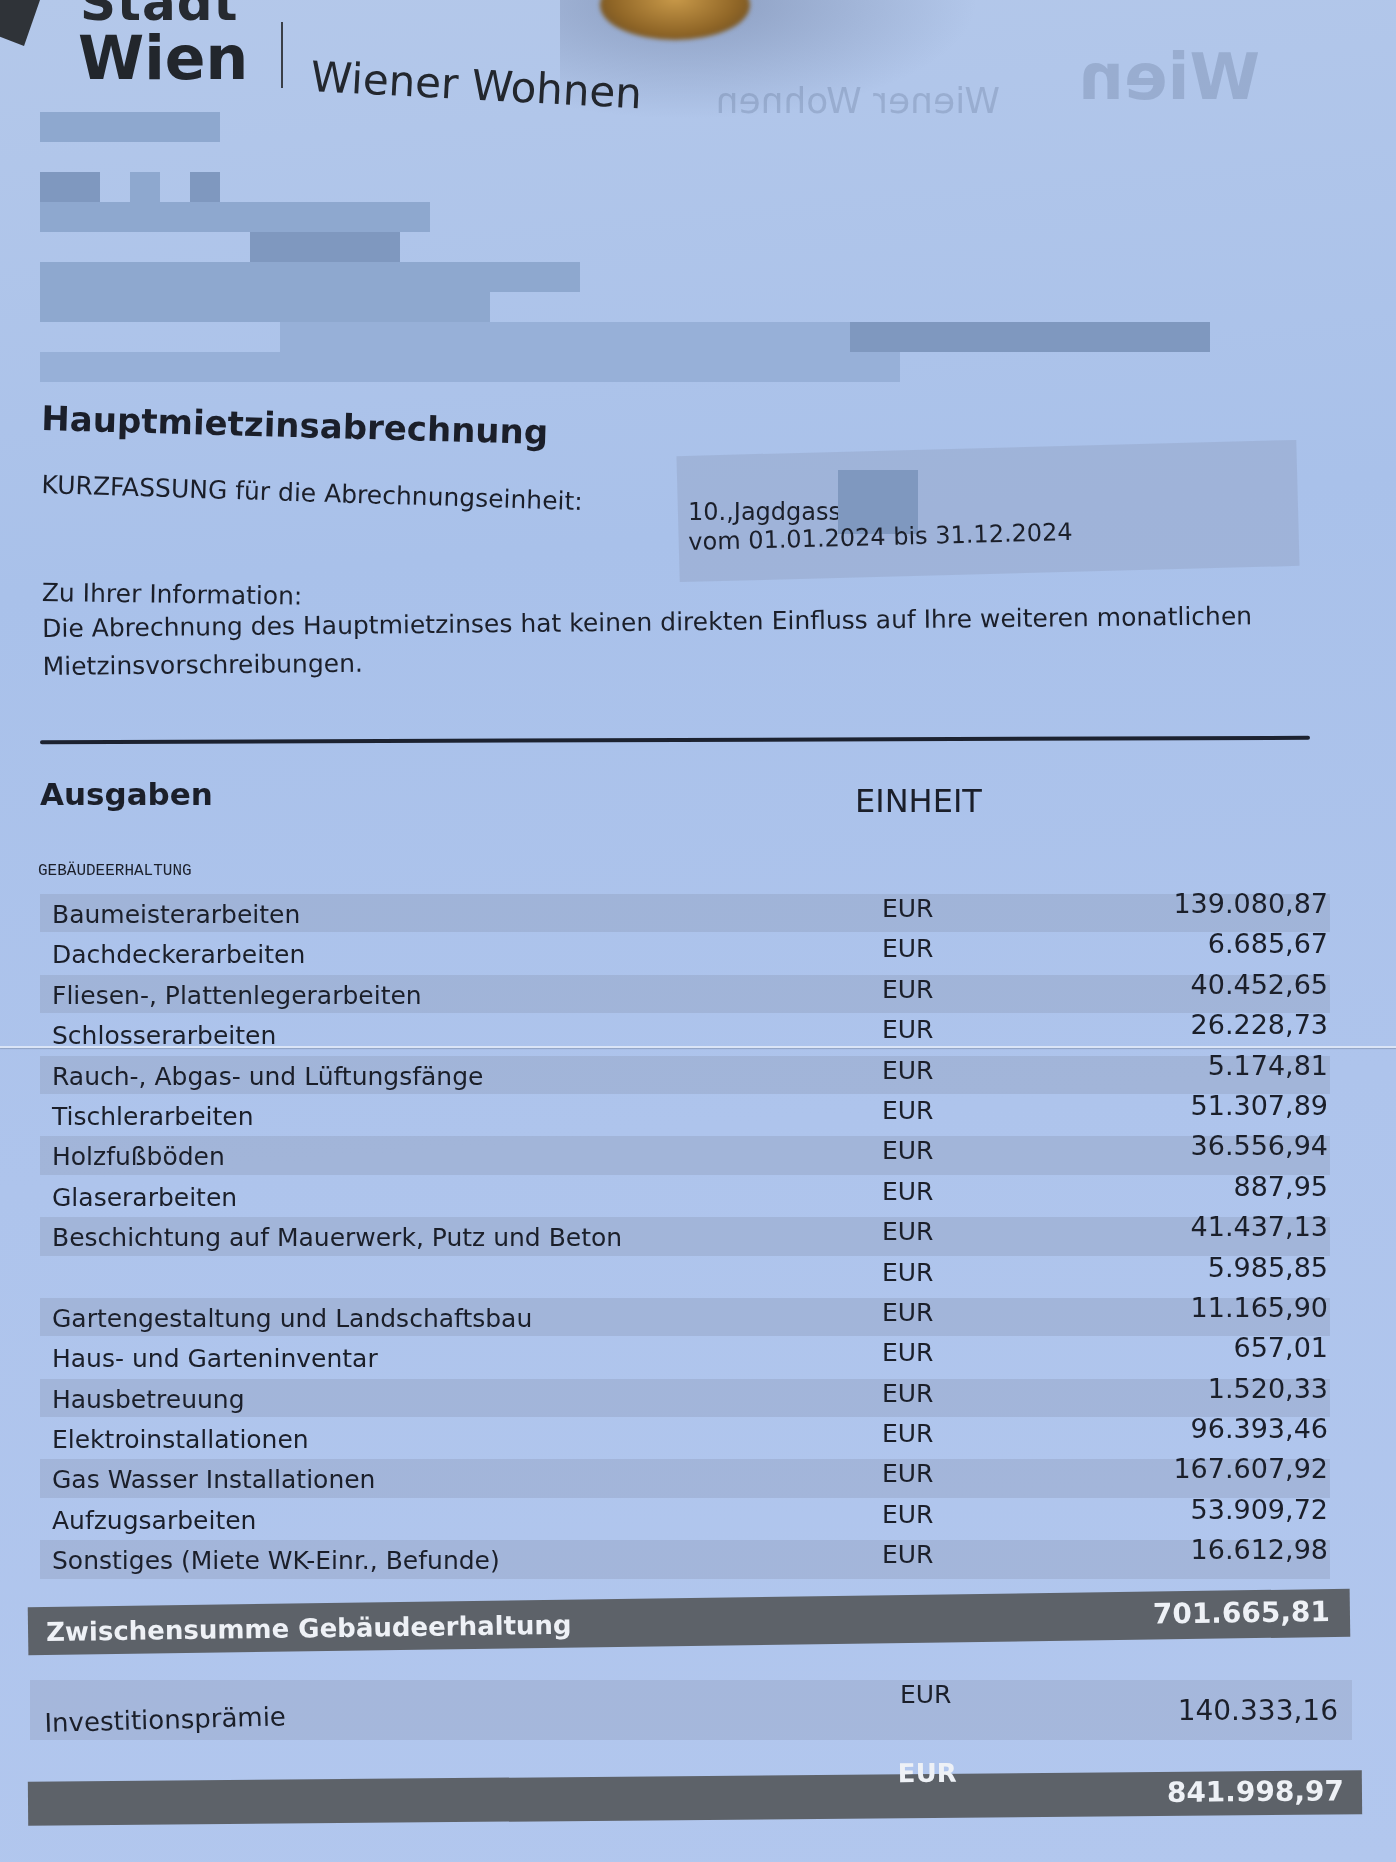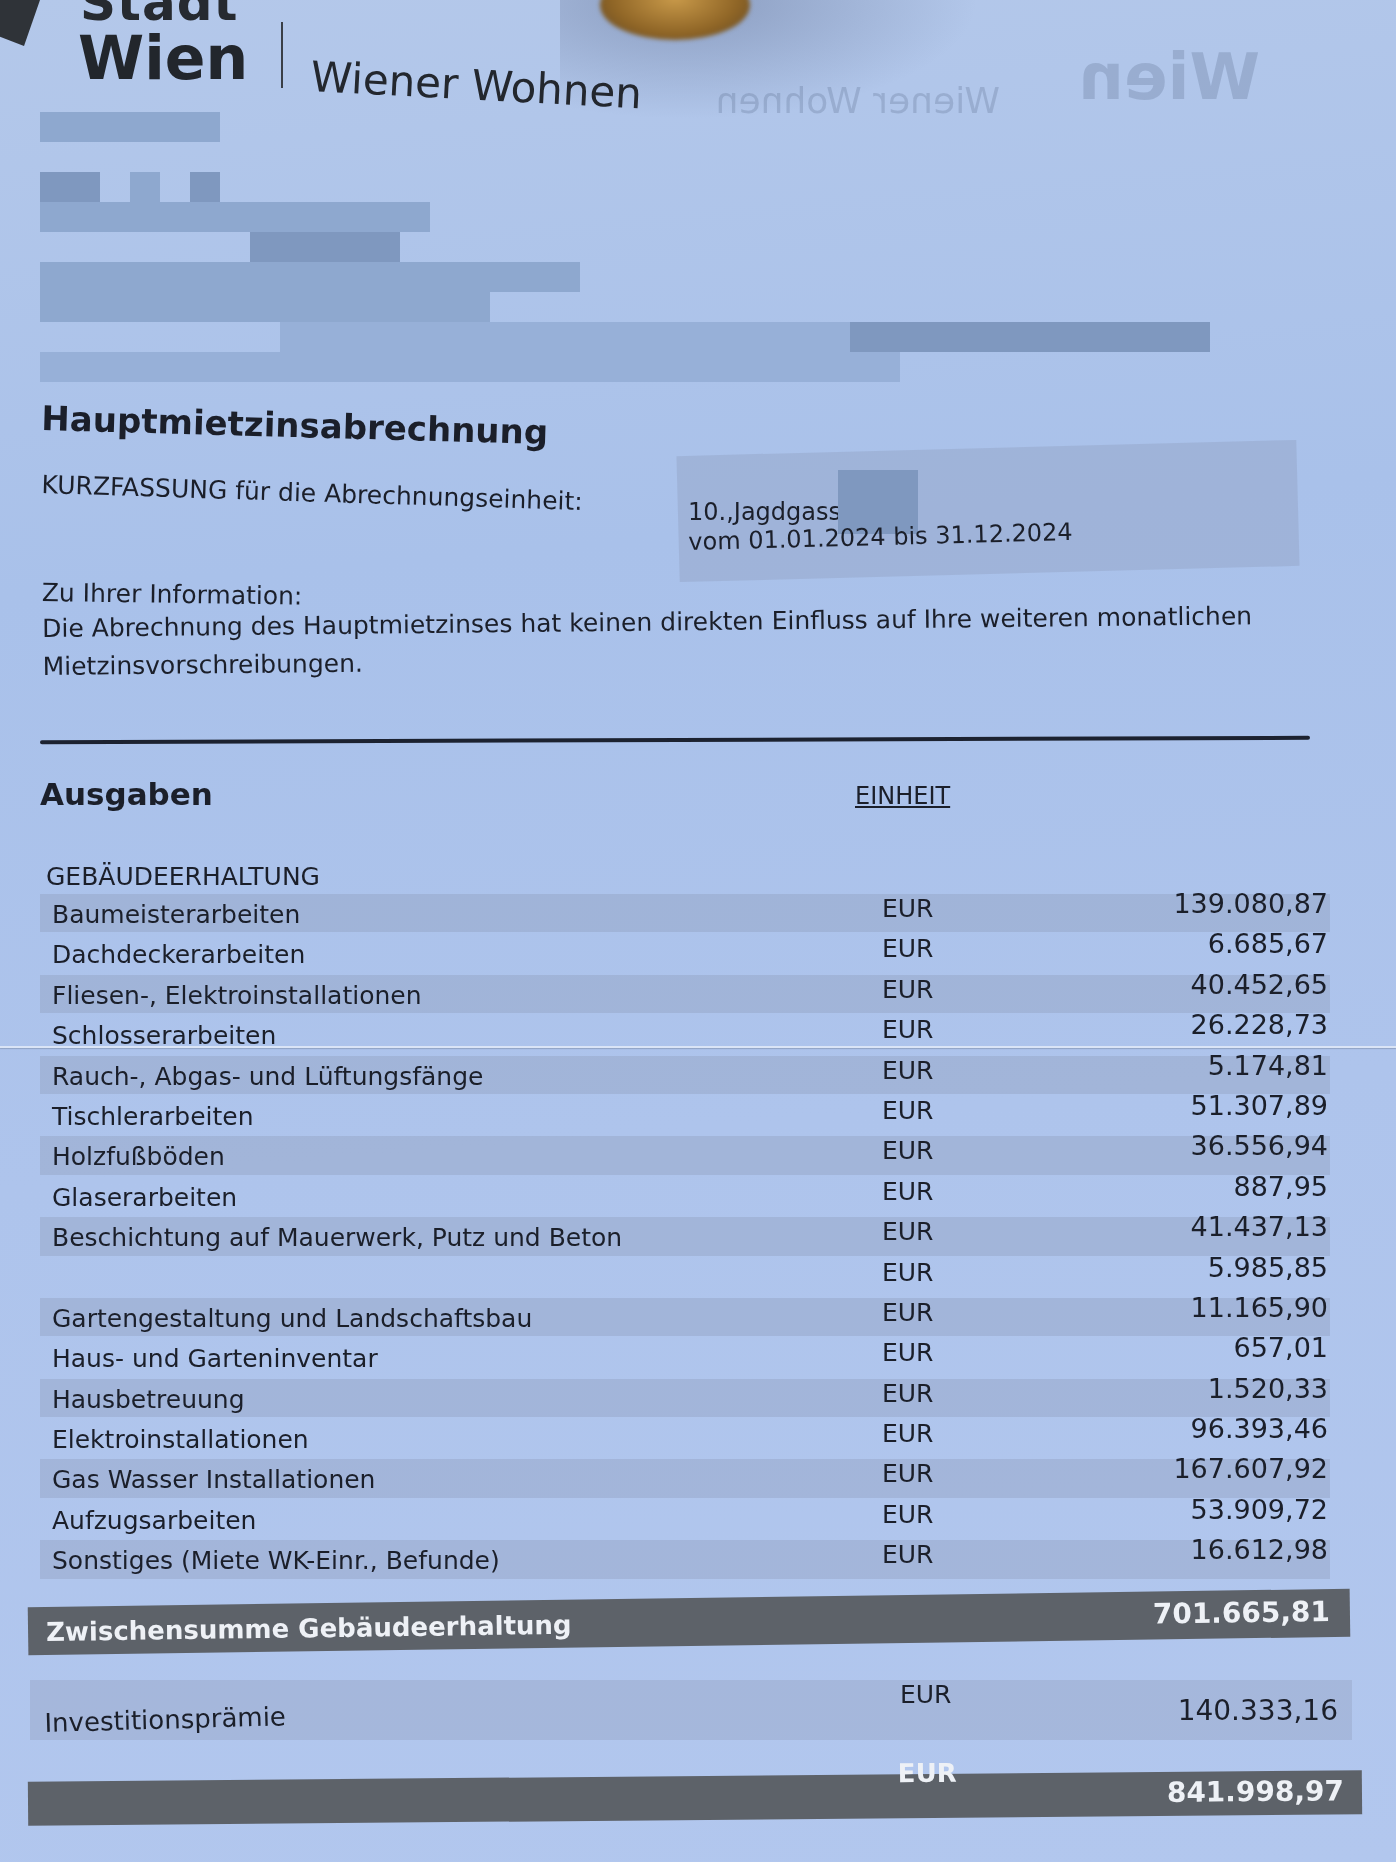--- a/index.html
+++ b/index.html
@@ -70,22 +70,22 @@
     }
     .info-text {
       position: absolute; left: 42px; top: 610px; width: 1240px; font-size: 25px; line-height: 38px;
       transform: rotate(-0.6deg); transform-origin: left top;
     }
     .divider-line {
       position: absolute; left: 40px; top: 738px; width: 1270px; height: 4px; background: #1c2230;
       border-radius: 2px; transform: rotate(-0.2deg);
     }
     .ausgaben { position: absolute; left: 40px; top: 776px; font-size: 31px; font-weight: bold; }
-    .einheit { position: absolute; left: 855px; top: 782px; font-size: 24px; text-decoration: underline; }
-    .section { position: absolute; left: 46px; top: 862px; font-size: 25px; }
+    .einheit { position: absolute; left: 855px; top: 782px; font-size: 32px; }
+    .section { position: absolute; left: 38px; top: 862px; font-size: 16px; font-family: Liberation Mono, monospace; }
 
     .rows { position: absolute; left: 40px; top: 892px; width: 1300px; }
     .row {
       position: relative; height: 40.4px; display: block;
     }
     .row.shade::before {
       content: ""; position: absolute; left: 0; right: 10px; top: 2px; bottom: 0;
       background: rgba(138,150,178,0.32);
     }
     .row .label { position: absolute; left: 12px; top: 8px; font-size: 25px; white-space: nowrap; }
@@ -174,21 +174,21 @@
         <span class="label">Baumeisterarbeiten</span>
         <span class="unit">EUR</span>
         <span class="amount">139.080,87</span>
       </div>
     <div class="row">
         <span class="label">Dachdeckerarbeiten</span>
         <span class="unit">EUR</span>
         <span class="amount">6.685,67</span>
       </div>
     <div class="row shade">
-        <span class="label">Fliesen-, Elektroinstallationen</span>
+        <span class="label">Fliesen-, Plattenlegerarbeiten</span>
         <span class="unit">EUR</span>
         <span class="amount">40.452,65</span>
       </div>
     <div class="row">
         <span class="label">Schlosserarbeiten</span>
         <span class="unit">EUR</span>
         <span class="amount">26.228,73</span>
       </div>
     <div class="row shade">
         <span class="label">Rauch-, Abgas- und Lüftungsfänge</span>

